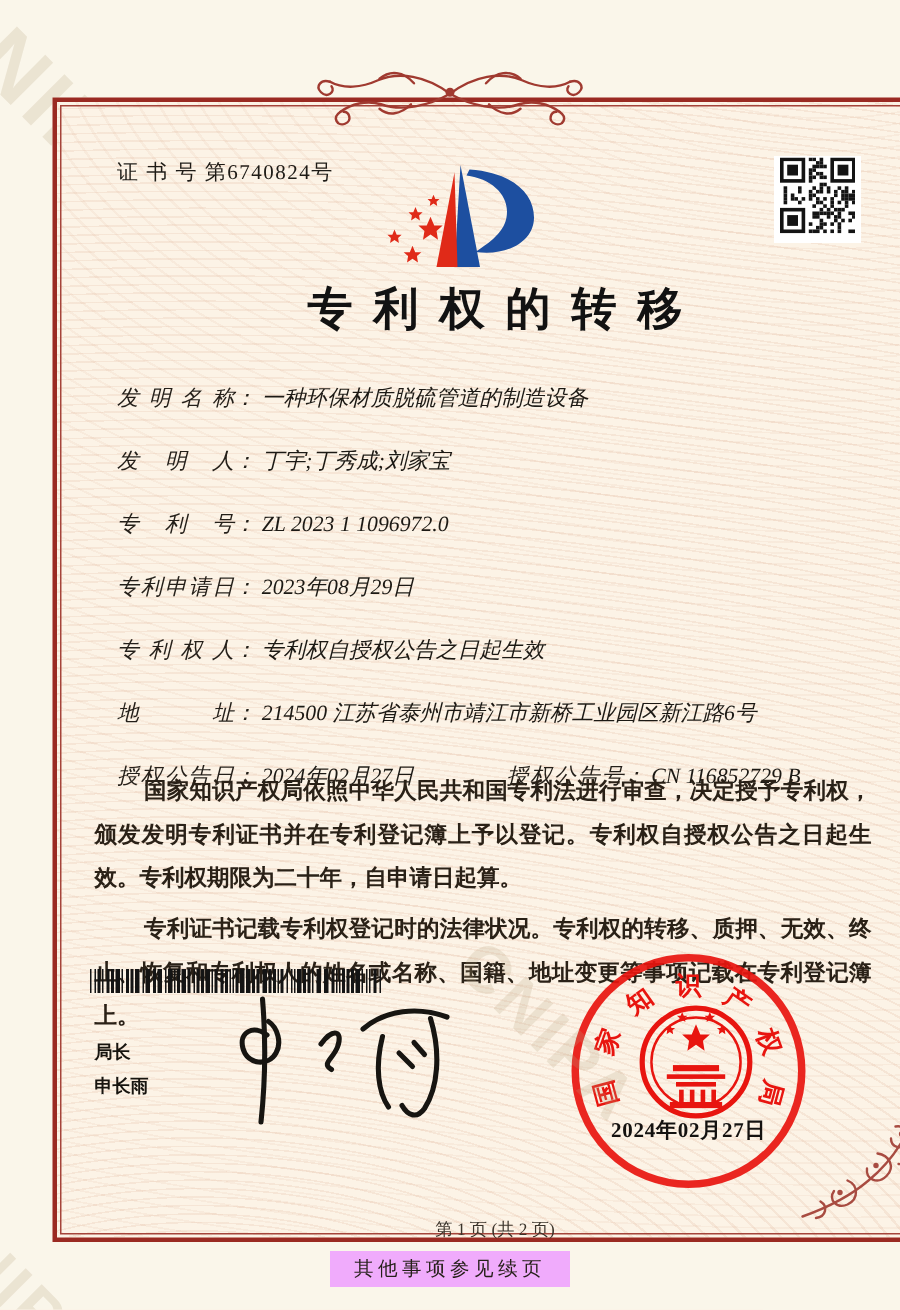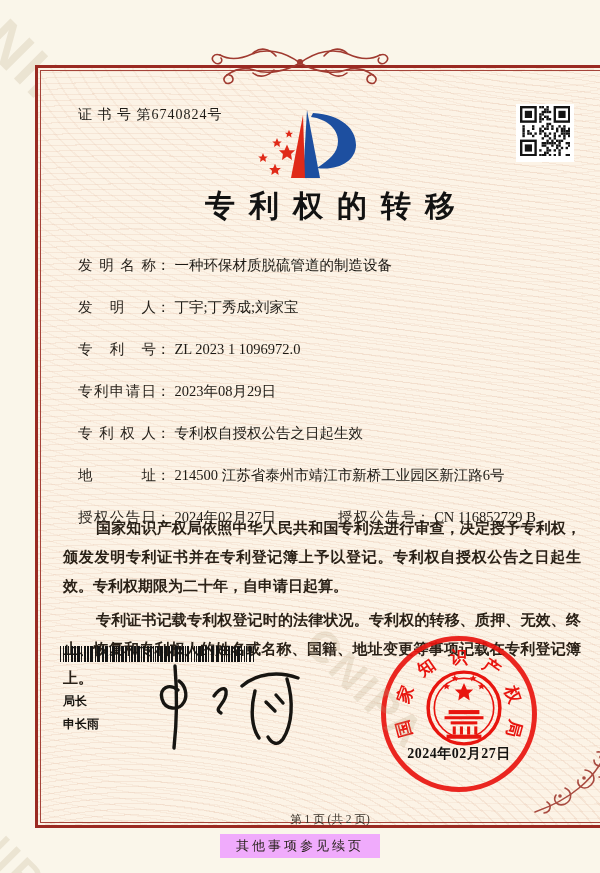--- a/index.html
+++ b/index.html
@@ -41,21 +41,21 @@
   .logo{position:absolute;left:205px;top:40px;width:130px;height:72px;}
   .qr-box{
     position:absolute;right:48px;top:36px;width:58px;height:58px;background:#fff;
     display:flex;align-items:center;justify-content:center;
   }
   .title{
     position:absolute;left:0;right:0;top:118px;text-align:center;
     font-size:30px;font-weight:bold;letter-spacing:14px;text-indent:14px;color:#121212;
   }
   .fields{position:absolute;left:40px;right:32px;top:188px;font-size:14.5px;}
-  .row{margin-bottom:23px;white-space:nowrap;}
+  .row{margin-bottom:23px;white-space:nowrap;font-style:italic;}
   .flabel{
     display:inline-block;width:78px;text-align:justify;text-align-last:justify;
     vertical-align:bottom;color:#241f19;
   }
   .colon{margin-right:4px;}
   .fvalue{color:#1c1914;}
   .grant .pair1{display:inline-block;width:256px;}
   .paras{position:absolute;left:25px;right:41px;top:446px;font-size:15px;line-height:1.92;color:#2a2117;font-weight:bold;}
   .paras p{margin:0 0 6px 0;text-indent:2.2em;text-align:justify;}
   .barcode{position:absolute;left:22px;top:578px;width:200px;height:16px;}

